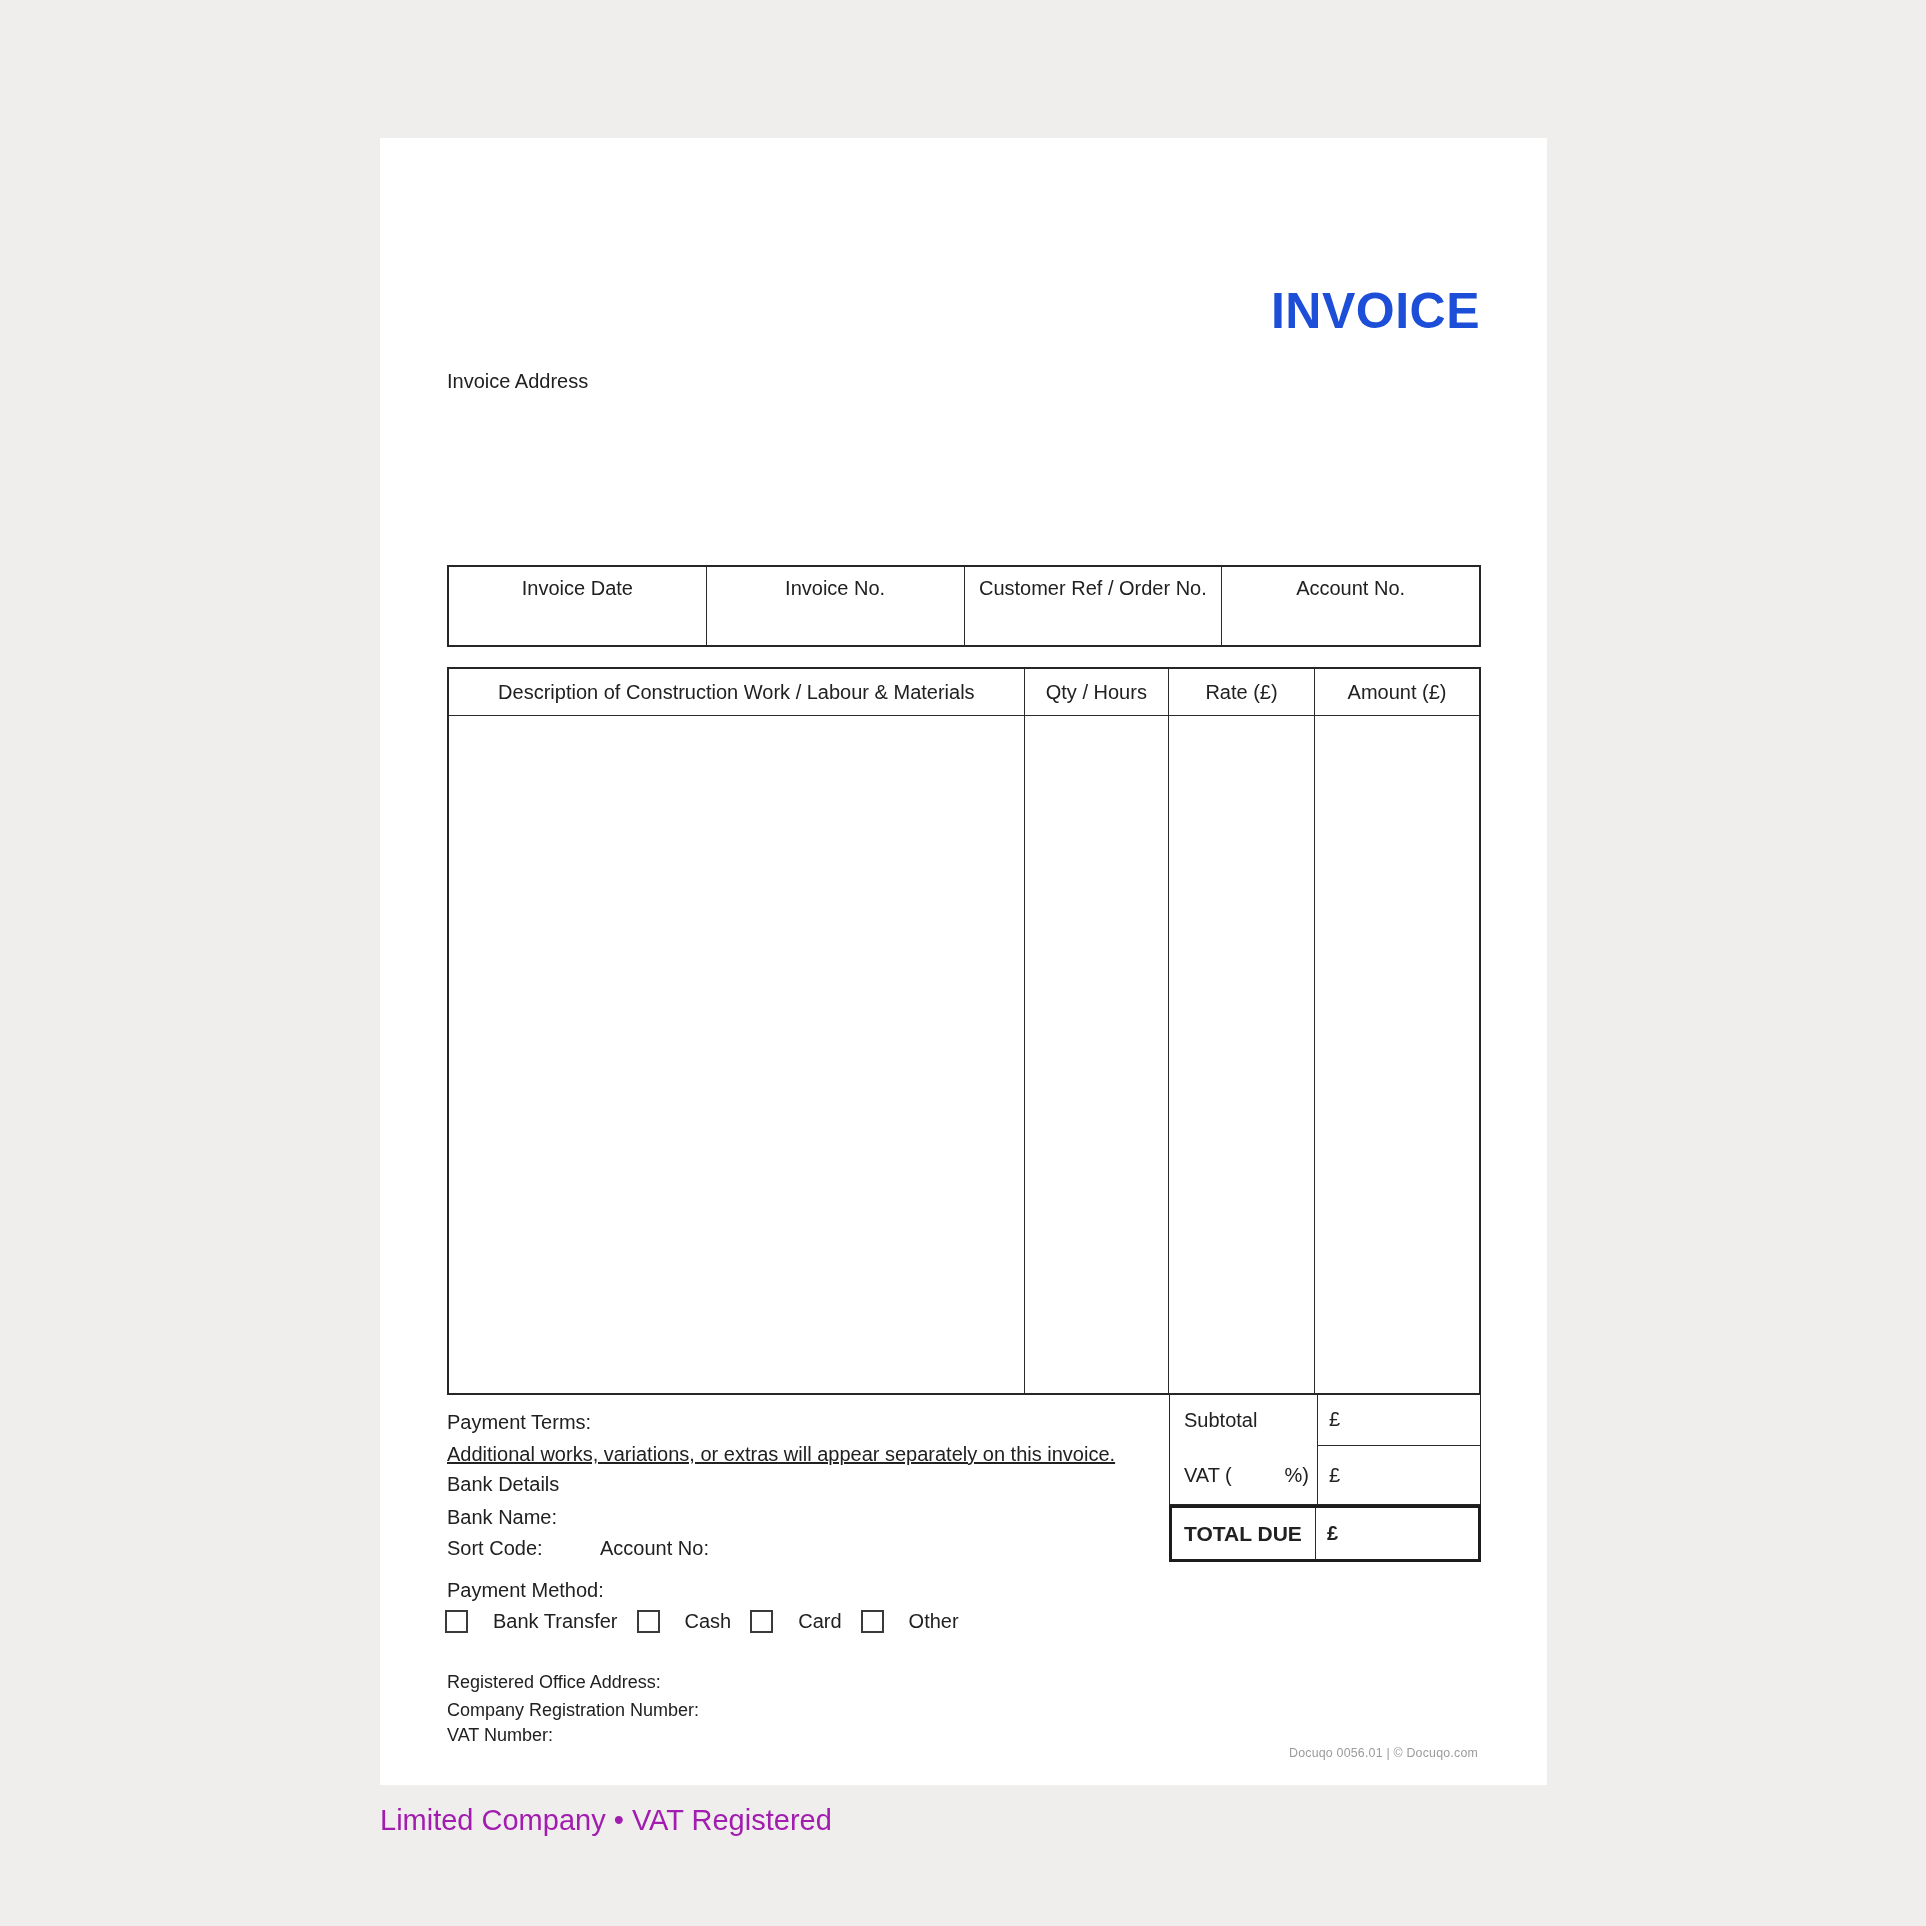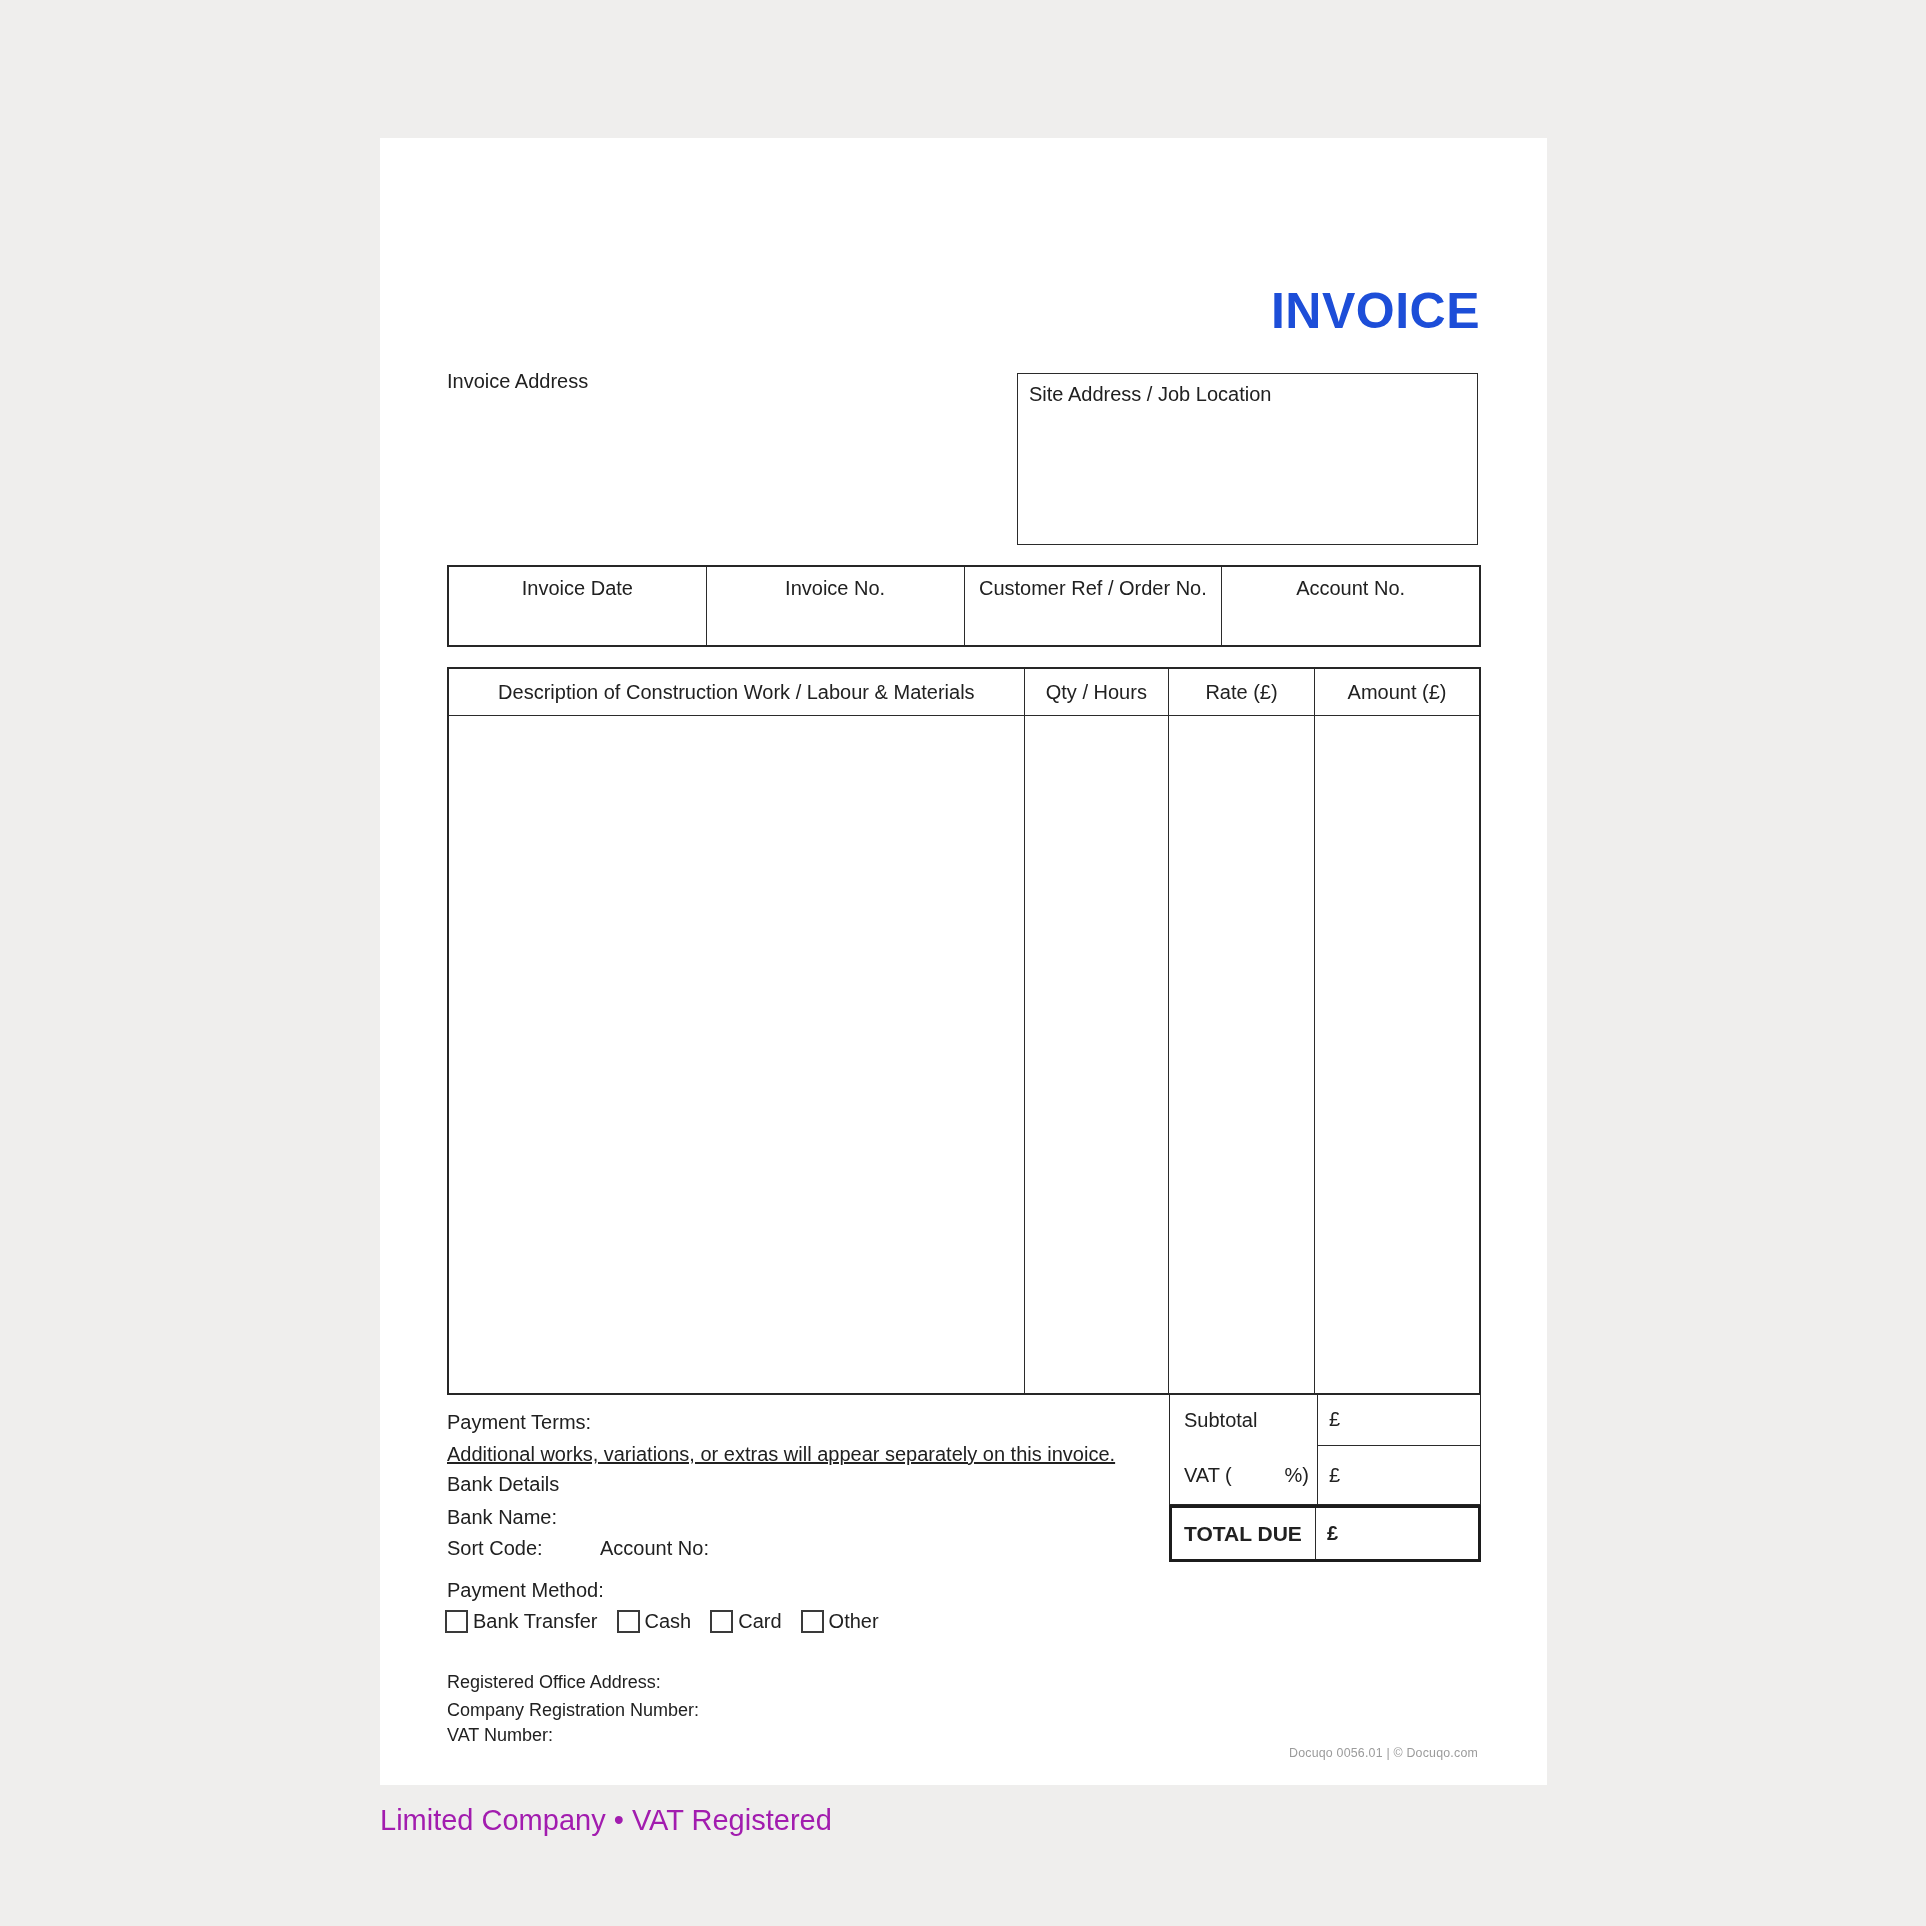--- a/index.html
+++ b/index.html
@@ -81,21 +81,21 @@
   .pt-terms   { left:67px; top:1272px; }
   .pt-note    { left:67px; top:1304px;text-decoration:underline; }
   .pt-bank    { left:67px; top:1334px; }
   .pt-bname   { left:67px; top:1367px; }
   .pt-sort    { left:67px; top:1398px; width:594px; }
   .pt-account { position:absolute; left:153px; top:0; }
   .pt-method  { left:67px; top:1440px; }
 
   
   .cb-row { position:absolute; left:65px; top:1471px; display:flex; align-items:center; }
-  .cb-group { display:flex; align-items:center; margin-right:19px; }
+  .cb-group { display:flex; align-items:center; margin-right:19px;gap:20px; }
   .cb-box {
     width:23px; height:23px; border:2px solid #3a3a3a; background:#fff;
     display:inline-block; margin-right:5px; flex:0 0 auto;
   }
   .cb-label { font-size:20px; line-height:1.2; }
 
   
   .reg { font-size:18px; line-height:1.25; }
   .reg-office  { left:67px; top:1533px; }
   .reg-company { left:67px; top:1561px; }
@@ -116,23 +116,20 @@
 </head>
 <body>
 
 <div class="canvas">
   <div class="page">
 
     <div class="title">INVOICE</div>
 
     <div class="lbl invoice-address-label">Invoice Address</div>
 
-    <div class="site-box">
-      <span>Site Address / Job Location</span>
-    </div>
 
     <div class="info-table">
       <div class="info-cell">
         <span>Invoice Date</span>
       </div>
       <div class="info-cell">
         <span>Invoice No.</span>
       </div>
       <div class="info-cell">
         <span>Customer Ref / Order No.</span>

